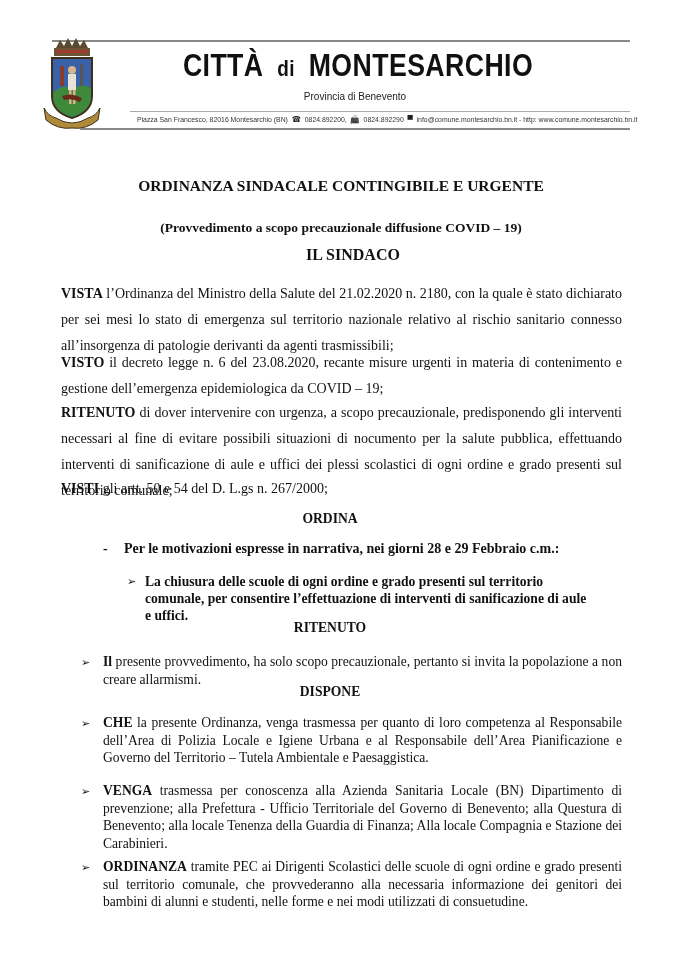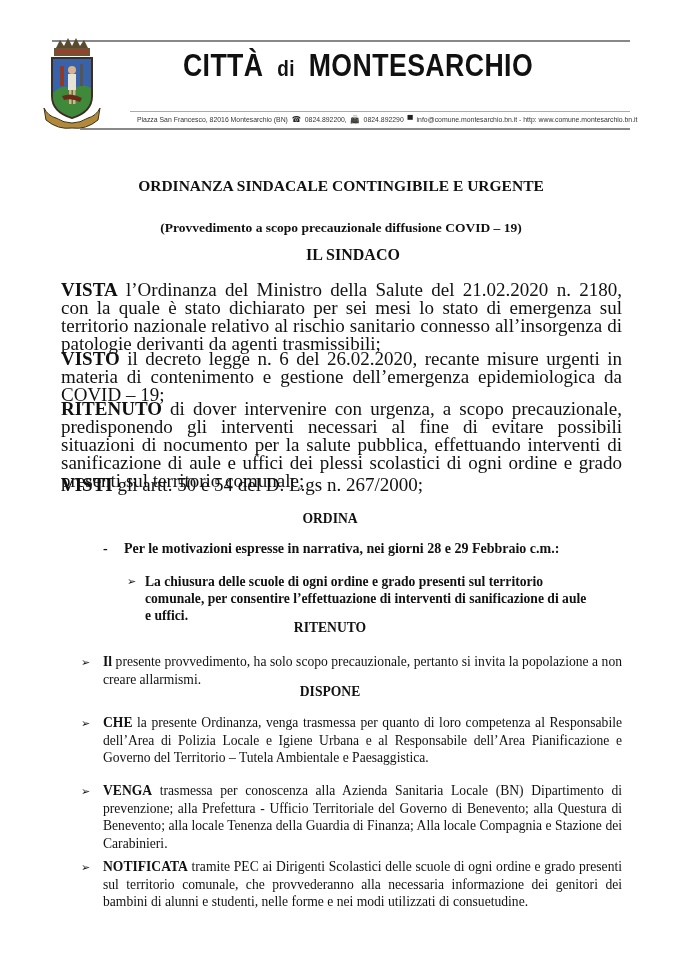--- a/index.html
+++ b/index.html
@@ -28,21 +28,21 @@
     transform: scaleX(0.93); transform-origin: 0 0;
   }
   .contact .ico { display: inline-block; font-size: 8px; margin: 0 2px; color: #222; }
 
   .titles { position: absolute; left: 0; width: 682px; top: 176px; text-align: center; }
   .t1, .t2 { font-weight: bold; font-size: 15.5px; line-height: 19px; }
   .t3 { font-weight: bold; font-size: 13.5px; line-height: 17px; margin-top: 24px; }
   .sindaco { position: absolute; left: 12px; width: 682px; top: 246px; text-align: center; font-weight: bold; font-size: 16px; }
 
   .para {
-    position: absolute; left: 61px; width: 561px; font-size: 19px; line-height: 18px;
+    position: absolute; left: 61px; width: 561px; font-size: 14px; line-height: 26px;
     text-align: justify; text-align-last: left;
   }
   .para b { font-weight: bold; }
   .heading { position: absolute; left: 0; width: 660px; text-align: center; font-weight: bold; font-size: 13.6px; }
   .dash-item { position: absolute; left: 103px; font-weight: bold; font-size: 14px; }
   .dash-item .dash { display: inline-block; width: 21px; }
   .sub-bullet { position: absolute; left: 126px; width: 460px; font-weight: bold; font-size: 13.6px; line-height: 17px; }
   .sub-bullet .arrow, .bullet .arrow { position: absolute; left: -18px; top: 0; font-size: 11px; font-weight: normal; }
   .bullet { position: absolute; left: 103px; width: 519px; font-size: 13.6px; line-height: 17.5px; text-align: justify; text-align-last: left; }
   .bullet .arrow { left: -22px; top: 1px; }
@@ -63,20 +63,21 @@
     <circle cx="30" cy="32" r="4" fill="#d9b38c"></circle>
     <rect x="26" y="36" width="8" height="16" fill="#e8e2d6"></rect>
     <rect x="27" y="52" width="2.5" height="14" fill="#d9b38c"></rect>
     <rect x="31" y="52" width="2.5" height="14" fill="#d9b38c"></rect>
     <path d="M20 58 Q30 54 40 60 L38 64 Q30 60 22 62 Z" fill="#6a2a1a"></path>
     <path d="M2 70 Q6 78 14 80 Q30 90 46 80 Q54 78 58 70 L56 82 Q44 92 30 90 Q16 92 4 82 Z" fill="#b08a3a" stroke="#3d2f1c" stroke-width="1"></path>
   </svg>
   <div class="city-title">
     <span>CITTÀ</span><span class="di">di</span><span>MONTESARCHIO</span>
   </div>
+  <div class="province">Provincia di Benevento</div>
   <div class="lh-midline"></div>
   <div class="contact">
     <span>Piazza San Francesco, 82016 Montesarchio (BN)</span>
     <span class="ico">☎</span>
     <span>0824.892200,</span>
     <span class="ico">📠</span>
     <span>0824.892290</span>
     <span class="ico">▀</span>
     <span>info@comune.montesarchio.bn.it - http: www.comune.montesarchio.bn.it</span>
   </div>
@@ -86,21 +87,21 @@
 <div class="titles">
   <div class="t1">ORDINANZA SINDACALE CONTINGIBILE E URGENTE</div>
   <div class="t3">(Provvedimento a scopo precauzionale diffusione COVID – 19)</div>
 </div>
 <div class="sindaco">IL SINDACO</div>
 
 <div class="para" style="top:281px">
   <b>VISTA</b><span> l’Ordinanza del Ministro della Salute del 21.02.2020 n. 2180, con la quale è stato dichiarato per sei mesi lo stato di emergenza sul territorio nazionale relativo al rischio sanitario connesso all’insorgenza di patologie derivanti da agenti trasmissibili;</span>
 </div>
 <div class="para" style="top:350px">
-  <b>VISTO</b><span> il decreto legge n. 6 del 26.02.2020, recante misure urgenti in materia di contenimento e gestione dell’emergenza epidemiologica da COVID – 19;</span>
+  <b>VISTO</b><span> il decreto legge n. 6 del 23.08.2020, recante misure urgenti in materia di contenimento e gestione dell’emergenza epidemiologica da COVID – 19;</span>
 </div>
 <div class="para" style="top:400px">
   <b>RITENUTO</b><span> di dover intervenire con urgenza, a scopo precauzionale, predisponendo gli interventi necessari al fine di evitare possibili situazioni di nocumento per la salute pubblica, effettuando interventi di sanificazione di aule e uffici dei plessi scolastici di ogni ordine e grado presenti sul territorio comunale;</span>
 </div>
 <div class="para" style="top:476px">
   <b>VISTI</b><span> gli artt. 50 e 54 del D. L.gs n. 267/2000;</span>
 </div>
 
 <div class="heading" style="top:511px">ORDINA</div>
 <div class="dash-item" style="top:541px">
@@ -116,14 +117,14 @@
 </div>
 
 <div class="heading" style="top:684px">DISPONE</div>
 <div class="bullet" style="top:714px">
   <span class="arrow">➢</span><b>CHE</b><span> la presente Ordinanza, venga trasmessa per quanto di loro competenza al Responsabile dell’Area di Polizia Locale e Igiene Urbana e al Responsabile dell’Area Pianificazione e Governo del Territorio – Tutela Ambientale e Paesaggistica.</span>
 </div>
 <div class="bullet" style="top:782px">
   <span class="arrow">➢</span><b>VENGA</b><span> trasmessa per conoscenza alla Azienda Sanitaria Locale (BN) Dipartimento di prevenzione; alla Prefettura - Ufficio Territoriale del Governo di Benevento; alla Questura di Benevento; alla locale Tenenza della Guardia di Finanza; Alla locale Compagnia e Stazione dei Carabinieri.</span>
 </div>
 <div class="bullet" style="top:858px">
-  <span class="arrow">➢</span><b>NOTIFICATA</b><span> tramite PEC ai Dirigenti Scolastici delle scuole di ogni ordine e grado presenti sul territorio comunale, che provvederanno alla necessaria informazione dei genitori dei bambini di alunni e studenti, nelle forme e nei modi utilizzati di consuetudine.</span>
+  <span class="arrow">➢</span><b>ORDINANZA</b><span> tramite PEC ai Dirigenti Scolastici delle scuole di ogni ordine e grado presenti sul territorio comunale, che provvederanno alla necessaria informazione dei genitori dei bambini di alunni e studenti, nelle forme e nei modi utilizzati di consuetudine.</span>
 </div>
 
 </body></html>

